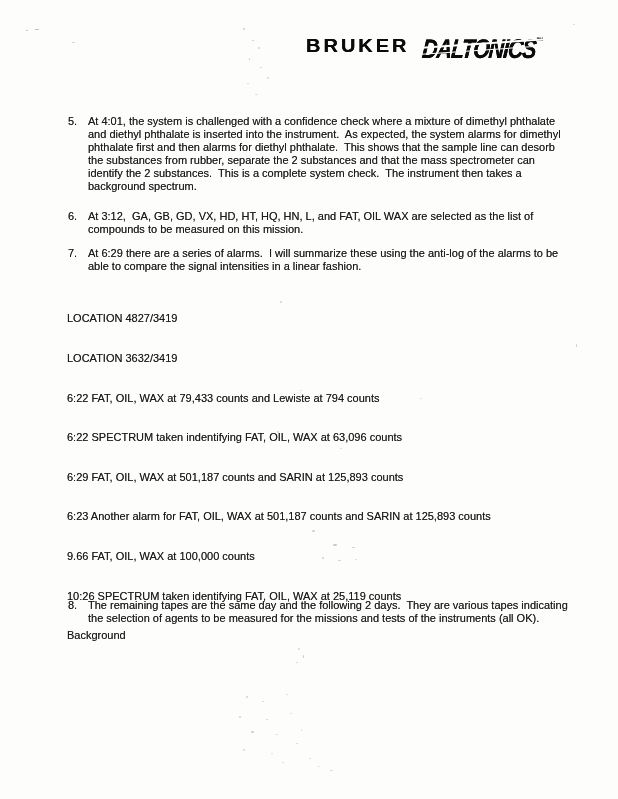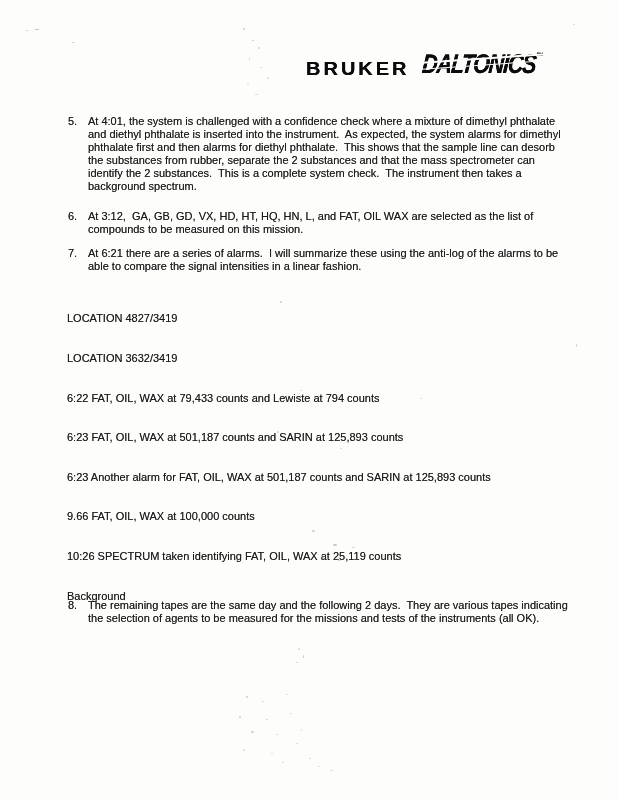--- a/index.html
+++ b/index.html
@@ -7,22 +7,22 @@
     position:relative;
     width:618px; height:799px;
     margin:0 auto;
     background:#fdfdfc;
     overflow:hidden;
     font-family:"Liberation Sans", sans-serif;
     color:#1c1c1c;
   }
   
   .logo {
-    position:absolute; top:49px; left:306px;
-    display:flex; align-items:flex-end;
+    position:absolute; top:34px; left:306px;
+    display:flex; align-items:flex-start;
     white-space:nowrap;
   }
   .logo-brand {
     font-size:20px; font-weight:900; letter-spacing:3px;
     color:#0b0b0b;
     transform:scaleY(0.96);
     text-shadow:0 0 .5px #000;
   }
   .logo-sub-wrap { position:relative; margin-left:11px; display:inline-block; }
   .logo-sub {
@@ -81,28 +81,29 @@
     <span class="ptext">At 4:01, the system is challenged with a confidence check where a mixture of dimethyl phthalate and diethyl phthalate is inserted into the instrument.  As expected, the system alarms for dimethyl phthalate first and then alarms for diethyl phthalate.  This shows that the sample line can desorb the substances from rubber, separate the 2 substances and that the mass spectrometer can identify the 2 substances.  This is a complete system check.  The instrument then takes a background spectrum.</span>
   </div>
 
   <div class="para" style="top:210px">
     <span class="num">6.</span>
     <span class="ptext">At 3:12,  GA, GB, GD, VX, HD, HT, HQ, HN, L, and FAT, OIL WAX are selected as the list of compounds to be measured on this mission.</span>
   </div>
 
   <div class="para" style="top:247px">
     <span class="num">7.</span>
-    <span class="ptext">At 6:21 there are a series of alarms.  I will summarize these using the anti-log of the alarms to be able to compare the signal intensities in a linear fashion.</span>
+    <span class="ptext">At 6:29 there are a series of alarms.  I will summarize these using the anti-log of the alarms to be able to compare the signal intensities in a linear fashion.</span>
   </div>
 
   <div class="loglist">
     <div class="logline">LOCATION 4827/3419</div>
     <div class="logline">LOCATION 3632/3419</div>
     <div class="logline">6:22 FAT, OIL, WAX at 79,433 counts and Lewiste at 794 counts</div>
-    <div class="logline">6:23 FAT, OIL, WAX at 501,187 counts and SARIN at 125,893 counts</div>
+    <div class="logline">6:22 SPECTRUM taken indentifying FAT, OIL, WAX at 63,096 counts</div>
+    <div class="logline">6:29 FAT, OIL, WAX at 501,187 counts and SARIN at 125,893 counts</div>
     <div class="logline">6:23 Another alarm for FAT, OIL, WAX at 501,187 counts and SARIN at 125,893 counts</div>
     <div class="logline">9.66 FAT, OIL, WAX at 100,000 counts</div>
     <div class="logline">10:26 SPECTRUM taken identifying FAT, OIL, WAX at 25,119 counts</div>
     <div class="logline">Background</div>
     
     
     
     
     
     

